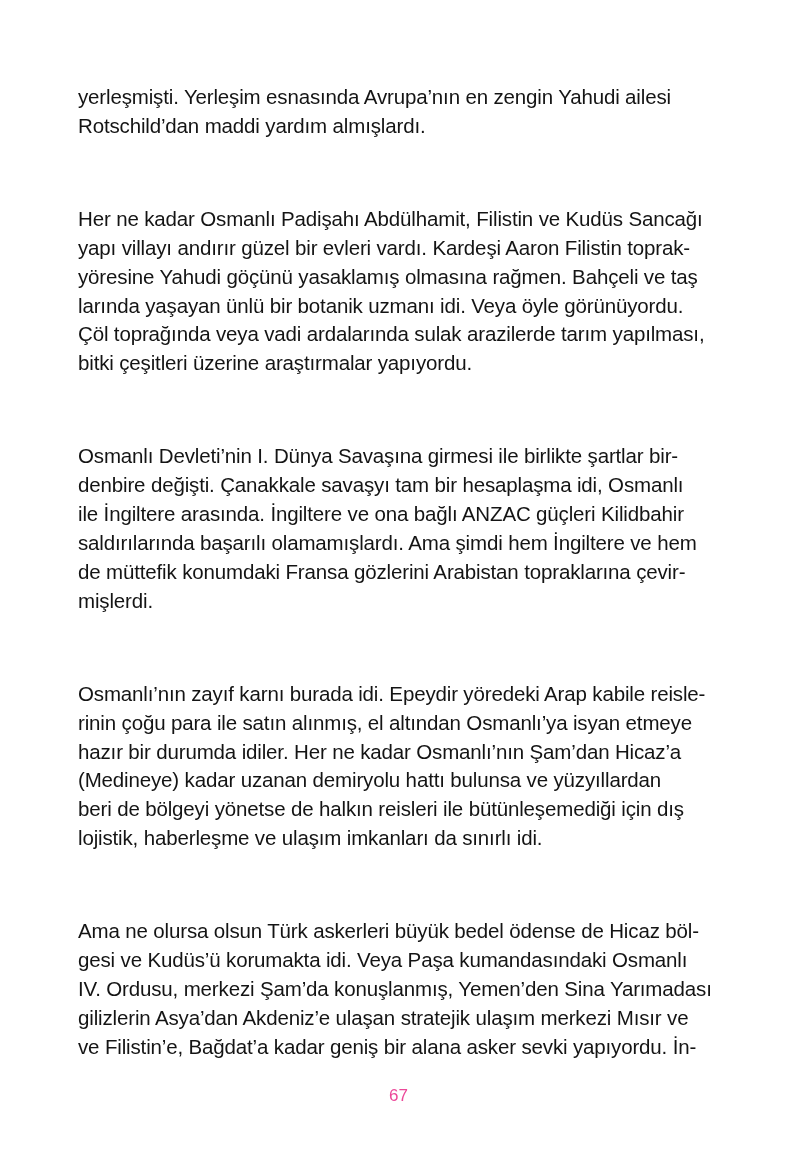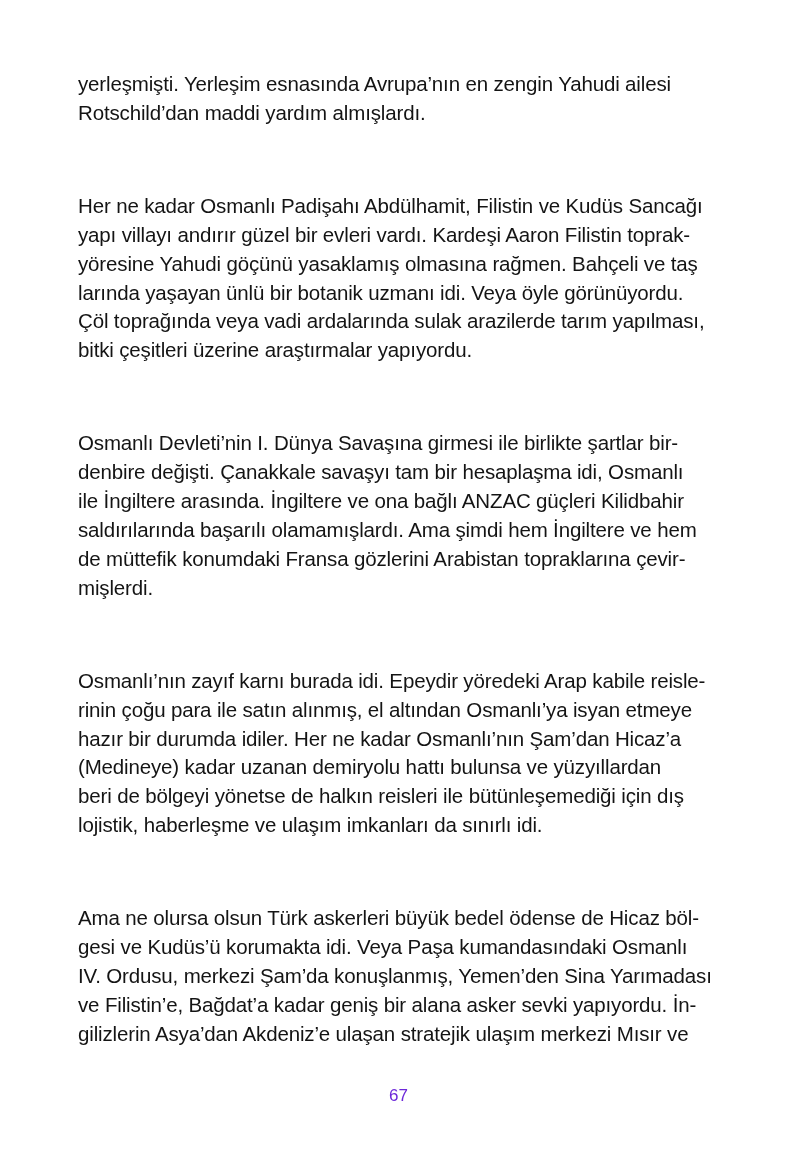--- a/index.html
+++ b/index.html
@@ -16,39 +16,39 @@
     color: #161616;
     overflow: hidden;
   }
   .text-block {
     position: absolute;
     top: 66px;
     left: 78px;
     right: 60px;
   }
   .para {
-    margin: 4px 0 64px 0;
+    margin: 17px 0 64px 0;
     padding: 0;
   }
   .line {
     display: block;
     white-space: nowrap;
     font-size: 20.5px;
     line-height: 28.9px;
     letter-spacing: -0.15px;
     color: #141414;
   }
   .page-number {
     position: absolute;
     bottom: 46px;
     left: 0;
     width: 100%;
     text-align: center;
     font-size: 17px;
-    color: #6d28d9;
+    color: #ec4899;
   }
 </style>
 </head>
 <body>
 
 <div class="page">
   <div class="text-block" id="body-container">
       <p class="para">
         <span class="line">yerleşmişti. Yerleşim esnasında Avrupa’nın en zengin Yahudi ailesi</span>
         <span class="line">Rotschild’dan maddi yardım almışlardı.</span>
@@ -74,18 +74,18 @@
         <span class="line">rinin çoğu para ile satın alınmış, el altından Osmanlı’ya isyan etmeye</span>
         <span class="line">hazır bir durumda idiler. Her ne kadar Osmanlı’nın Şam’dan Hicaz’a</span>
         <span class="line">(Medineye) kadar uzanan demiryolu hattı bulunsa ve yüzyıllardan</span>
         <span class="line">beri de bölgeyi yönetse de halkın reisleri ile bütünleşemediği için dış</span>
         <span class="line">lojistik, haberleşme ve ulaşım imkanları da sınırlı idi.</span>
       </p>
       <p class="para">
         <span class="line">Ama ne olursa olsun Türk askerleri büyük bedel ödense de Hicaz böl-</span>
         <span class="line">gesi ve Kudüs’ü korumakta idi. Veya Paşa kumandasındaki Osmanlı</span>
         <span class="line">IV. Ordusu, merkezi Şam’da konuşlanmış, Yemen’den Sina Yarımadası</span>
+        <span class="line">gilizlerin Asya’dan Akdeniz’e ulaşan stratejik ulaşım merkezi Mısır ve</span>
         <span class="line">ve Filistin’e, Bağdat’a kadar geniş bir alana asker sevki yapıyordu. İn-</span>
-        <span class="line">gilizlerin Asya’dan Akdeniz’e ulaşan stratejik ulaşım merkezi Mısır ve</span>
       </p>
     </div>
   <div class="page-number">67</div>
 </div>
 
 </body></html>

